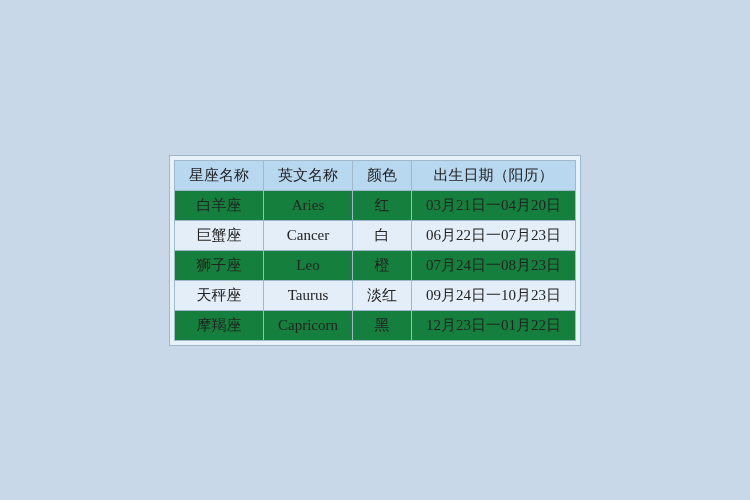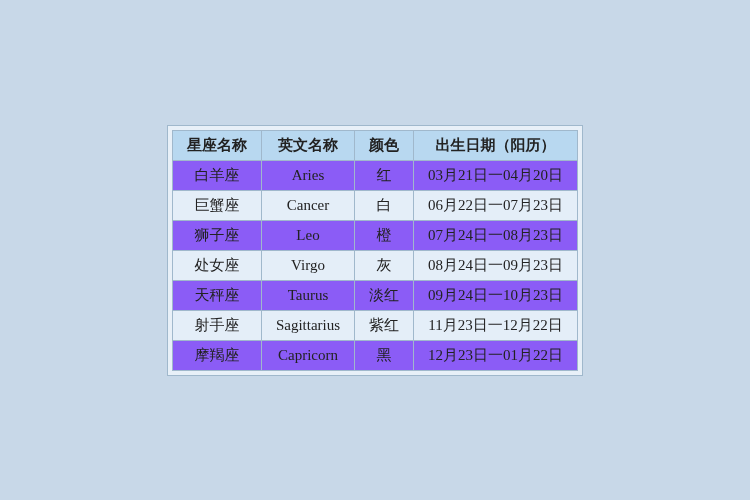--- a/index.html
+++ b/index.html
@@ -23,25 +23,25 @@
       color: #222;
     }
     th, td {
       border: 1px solid #a0b8cc;
       padding: 5px 14px;
       text-align: center;
       white-space: nowrap;
     }
     thead th {
       background-color: #b8d8f0;
-      font-weight: bold;
+      font-weight: normal;
       font-size: 15px;
     }
     tbody tr {
-      background-color: #8b5cf6;
+      background-color: #15803d;
     }
     tbody tr:nth-child(even) {
       background-color: #e4eef8;
     }
     td:first-child {
       font-weight: normal;
     }
   </style>
 </head>
 <body>
@@ -71,36 +71,24 @@
           <td>白</td>
           <td>06月22日一07月23日</td>
         </tr>
         <tr>
           <td>狮子座</td>
           <td>Leo</td>
           <td>橙</td>
           <td>07月24日一08月23日</td>
         </tr>
         <tr>
-          <td>处女座</td>
-          <td>Virgo</td>
-          <td>灰</td>
-          <td>08月24日一09月23日</td>
-        </tr>
-        <tr>
           <td>天秤座</td>
           <td>Taurus</td>
           <td>淡红</td>
           <td>09月24日一10月23日</td>
-        </tr>
-        <tr>
-          <td>射手座</td>
-          <td>Sagittarius</td>
-          <td>紫红</td>
-          <td>11月23日一12月22日</td>
         </tr>
         <tr>
           <td>摩羯座</td>
           <td>Capricorn</td>
           <td>黑</td>
           <td>12月23日一01月22日</td>
         </tr>
       </tbody>
   </table>
 </div>

